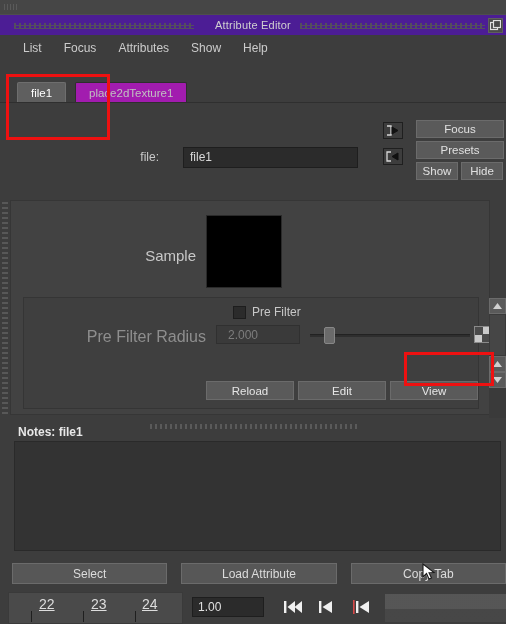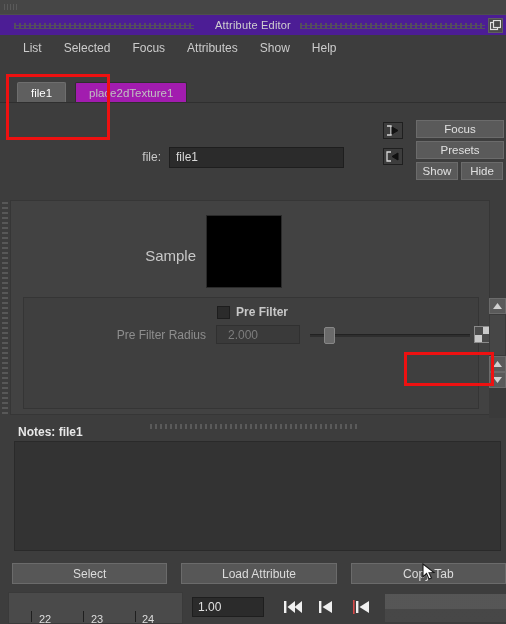--- a/index.html
+++ b/index.html
@@ -77,21 +77,21 @@
   }
   .arrow-in { top: 2px; }
   .arrow-out { top: 28px; }
 
   
   .filerow {
     position: absolute; left: 0; top: 145px; width: 506px; height: 24px;
     display: flex; align-items: center;
   }
   .lbl { color: #c9c9c9; font-size: 12px; text-align: right; }
-  .file-label { width: 169px; padding-right: 8px; }
+  .file-label { width: 183px; padding-right: 24px; }
   .file-input {
     width: 175px; height: 21px; background: #2b2b2b; border: 1px solid #1e1e1e;
     color: #d8d8d8; font-size: 12px; padding: 0 6px; display: flex; align-items: center;
   }
 
   
   .mainpanel {
     position: absolute; left: 10px; top: 200px; width: 480px; height: 215px;
     background: #424242; border: 1px solid #363636;
   }
@@ -103,29 +103,29 @@
   .sample-label { position: absolute; left: 30px; top: 38px; width: 155px; text-align: right; font-size: 15px; }
   .swatch {
     position: absolute; left: 195px; top: 6px; width: 76px; height: 73px;
     background: #000000; border: 1px solid #2a2a2a;
   }
 
   .subpanel {
     position: absolute; left: 12px; top: 96px; width: 456px; height: 112px;
     background: #3f3f3f; border: 1px solid #353535;
   }
-  .prefilter-row { position: absolute; left: 0; top: 5px; width: 456px; height: 20px; display:flex; align-items:center;font-weight:bold;}
+  .prefilter-row { position: absolute; left: 16px; top: 5px; width: 456px; height: 20px; display:flex; align-items:center;}
   .checkbox {
     position: absolute; left: 193px; top: 3px; width: 13px; height: 13px;
     background: #2b2b2b; border: 1px solid #1d1d1d;
   }
   .prefilter-label { position: absolute; left: 212px; top: 2px; font-size: 12px; color: #c8c8c8; }
 
   .radius-row { position: absolute; left: 0; top: 26px; width: 456px; height: 22px; }
-  .radius-label { position: absolute; left: 0; top: 4px; width: 182px; text-align: right; font-size: 12px; color: #8e8e8e; }
+  .radius-label { position: absolute; left: 0; top: 4px; width: 182px; text-align: right; font-size: 16px; color: #8e8e8e; }
   .radius-input {
     position: absolute; left: 192px; top: 1px; width: 84px; height: 19px;
     background: #3a3a3a; border: 1px solid #303030; color: #7d7d7d;
     font-size: 12px; padding: 0 11px; display: flex; align-items: center;
   }
   .slider-track {
     position: absolute; left: 286px; top: 10px; width: 160px; height: 3px;
     background: #2e2e2e; border-top: 1px solid #222;
   }
   .slider-handle {
@@ -173,21 +173,21 @@
   .bottombtns { position: absolute; left: 12px; top: 563px; width: 494px; display: flex; gap: 14px; }
   .bbtn {
     width: 163px; height: 21px; background: #575757; border: 1px solid #6b6b6b;
     color: #dcdcdc; font-size: 12px; display: flex; align-items: center; justify-content: center;
     position: relative;
   }
 
   
   .timeline { position: absolute; left: 0; top: 592px; width: 506px; height: 32px; background: #3d3d3d; }
   .tl-ruler { position: absolute; left: 8px; top: 0; width: 175px; height: 32px; background: #4a4a4a; border: 1px solid #3a3a3a; }
-  .tl-num { position: absolute; top: 20px; font-size: 11px; color: #dddddd; text-decoration: underline; }
+  .tl-num { position: absolute; top: 3px; font-size: 14px; color: #dddddd; text-decoration: underline; }
   .tl-tick { position: absolute; top: 18px; width: 1px; height: 11px; background: #1f1f1f; }
   .tl-field {
     position: absolute; left: 192px; top: 5px; width: 72px; height: 20px;
     background: #2b2b2b; border: 1px solid #1e1e1e; color: #e0e0e0;
     font-size: 12px; padding: 0 5px; display: flex; align-items: center;
   }
   .transport { position: absolute; left: 280px; top: 4px; display: flex; gap: 8px; align-items: center; }
   .tbtn { width: 26px; height: 22px; display: flex; align-items: center; justify-content: center; }
   .tl-right { position: absolute; left: 385px; top: 2px; width: 121px; height: 28px;
      background: linear-gradient(180deg,#6a6a6a 0 55%, #4f4f4f 55% 100%); opacity:.55; }
@@ -216,21 +216,20 @@
     <div class="undock-icon">
       <svg width="11" height="11" viewBox="0 0 11 11">
         <rect x="0.5" y="2.5" width="7" height="7" fill="none" stroke="#e0e0e0" stroke-width="1.2"></rect>
         <rect x="3.5" y="0.5" width="7" height="7" fill="#4a4a4a" stroke="#e0e0e0" stroke-width="1.2"></rect>
       </svg>
     </div>
   </div>
 
   <div class="menubar">
     <div class="menu-item">List</div>
-    <div class="menu-item">Selected</div>
     <div class="menu-item">Focus</div>
     <div class="menu-item">Attributes</div>
     <div class="menu-item">Show</div>
     <div class="menu-item">Help</div>
   </div>
 
   <div class="tabstrip">
     <div class="tab active">file1</div>
     <div class="tab inactive">place2dTexture1</div>
     <div class="tab-underline"></div>
@@ -283,20 +282,25 @@
         <div class="radius-input">2.000</div>
         <div class="slider-track"></div>
         <div class="slider-handle"></div>
         <div class="map-btn">
           <i class="q1"></i>
             <i class="q2"></i>
         </div>
       </div>
 
 
+      <div class="btnrow3">
+        <div class="mbtn">Reload</div>
+        <div class="mbtn">Edit</div>
+        <div class="mbtn">View</div>
+      </div>
 
     </div>
   </div>
 
   <div class="vscroll">
     <div class="sb">
       <svg width="9" height="6" viewBox="0 0 9 6">
           <path d="M4.5 0 L9 6 L0 6 Z" fill="#cfcfcf"></path>
         </svg>
     </div>

